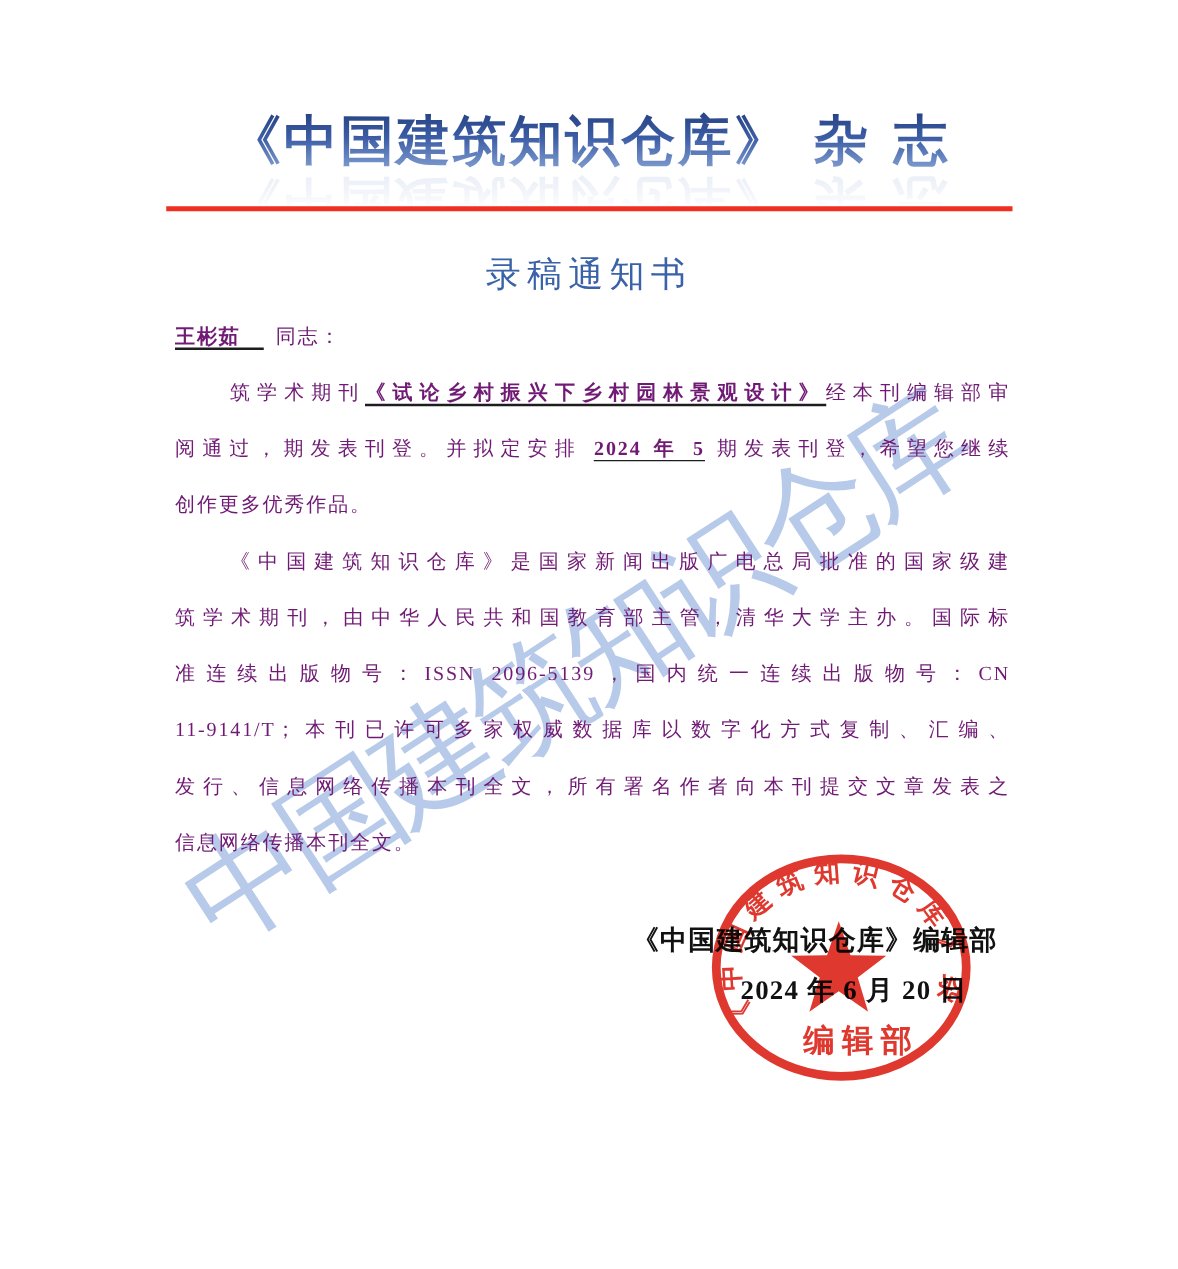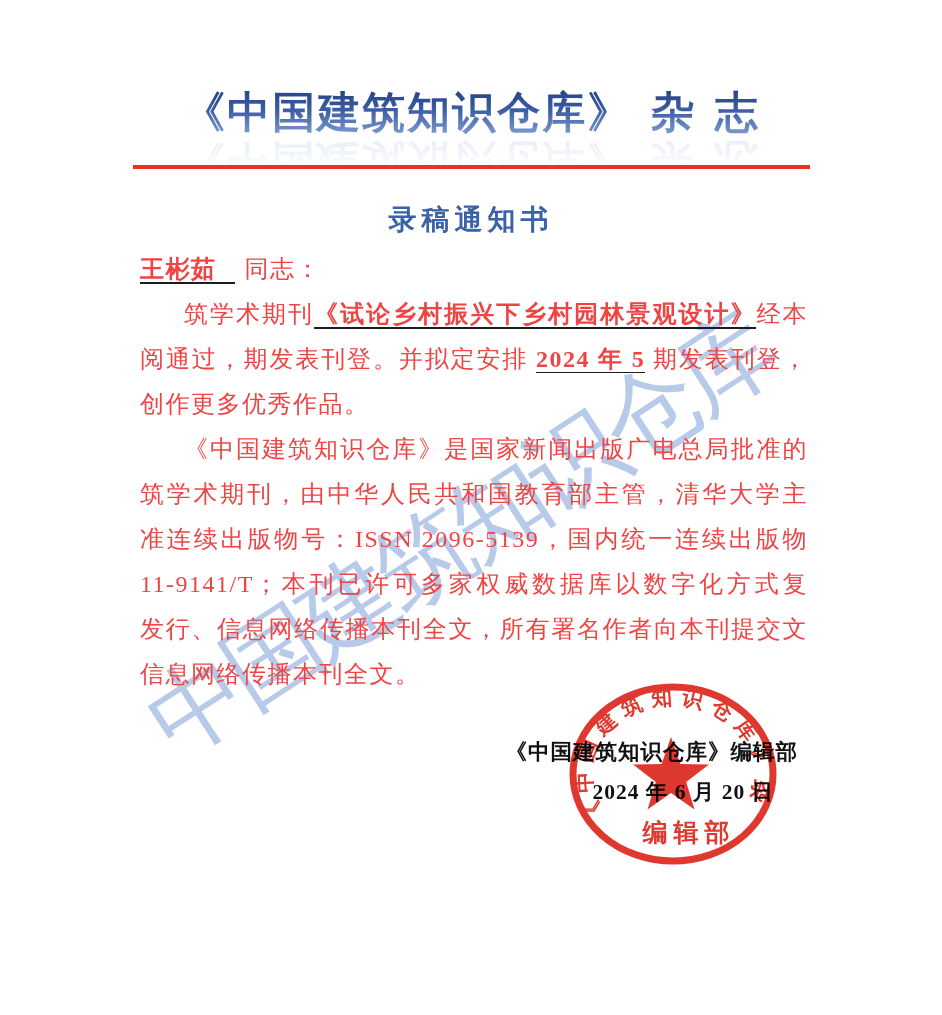--- a/index.html
+++ b/index.html
@@ -37,27 +37,27 @@
     transform:scaleY(-1); opacity:.28;
     -webkit-mask-image:linear-gradient(to top, rgba(0,0,0,.7) 0%, transparent 60%);
     mask-image:linear-gradient(to top, rgba(0,0,0,.7) 0%, transparent 60%);
   }
   .red-rule {
     position:absolute; top:165px; left:133px; width:677px; height:4px;
     background:#ee2f22; z-index:2;
   }
   .subtitle {
     position:absolute; top:201px; left:0; width:100%; text-align:center; z-index:2;
-    font-size:28px; font-weight:700; letter-spacing:5px; color:#3a62a8;
+    font-size:28px; font-weight:400; letter-spacing:5px; color:#3a62a8;
   }
 
   
   .letter-body {
     position:absolute; top:247px; left:140px; width:668px; z-index:2;
-    font-size:24px; color:#ef4444; letter-spacing:1.5px;
+    font-size:16px; color:#701a75; letter-spacing:1.5px;
   }
   .bline { height:45px; line-height:45px; white-space:nowrap; }
   .bline.fill { text-align:justify; text-align-last:justify; white-space:normal; height:45px; overflow:hidden; }
   .bline.indent { padding-left:44px; }
   .name { font-weight:700; border-bottom:2px solid #1d1d1f; padding-right:18px; }
   .salut { margin-left:10px; }
   .bold-underline { font-weight:700; border-bottom:2px solid #1d1d1f; }
   .underline { border-bottom:1.5px solid #1d1d1f;font-weight:bold; }
 
   

